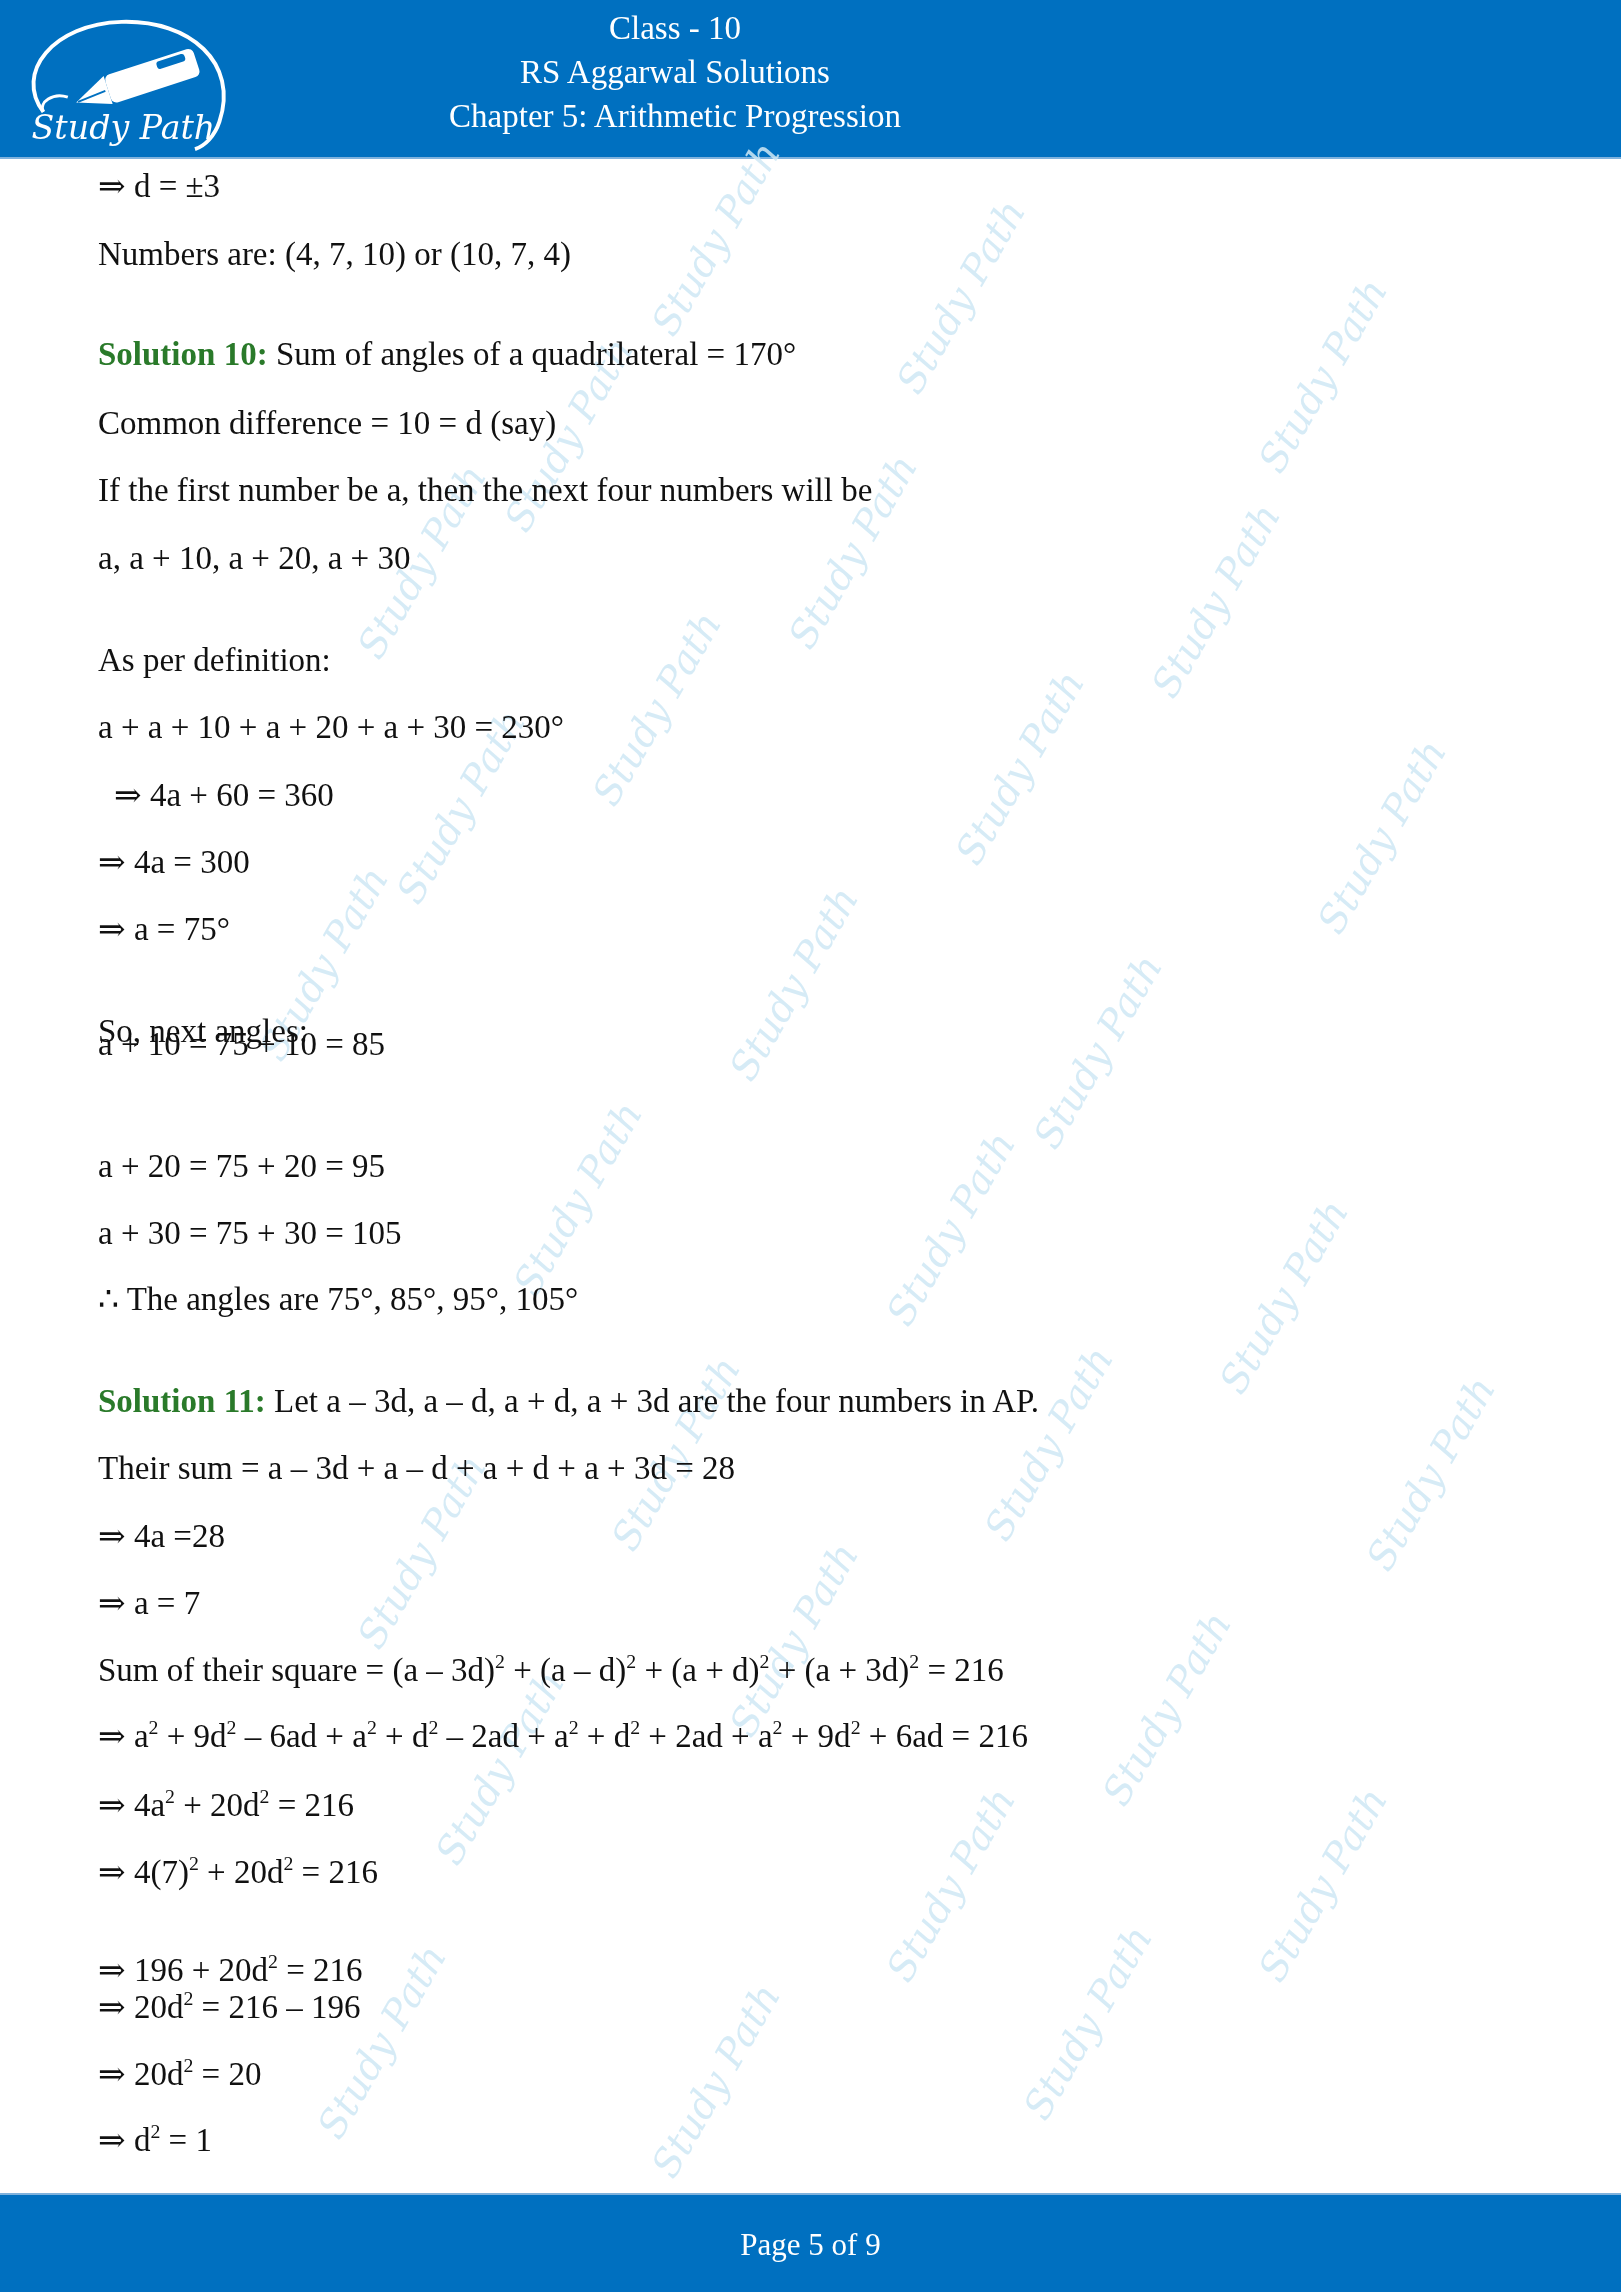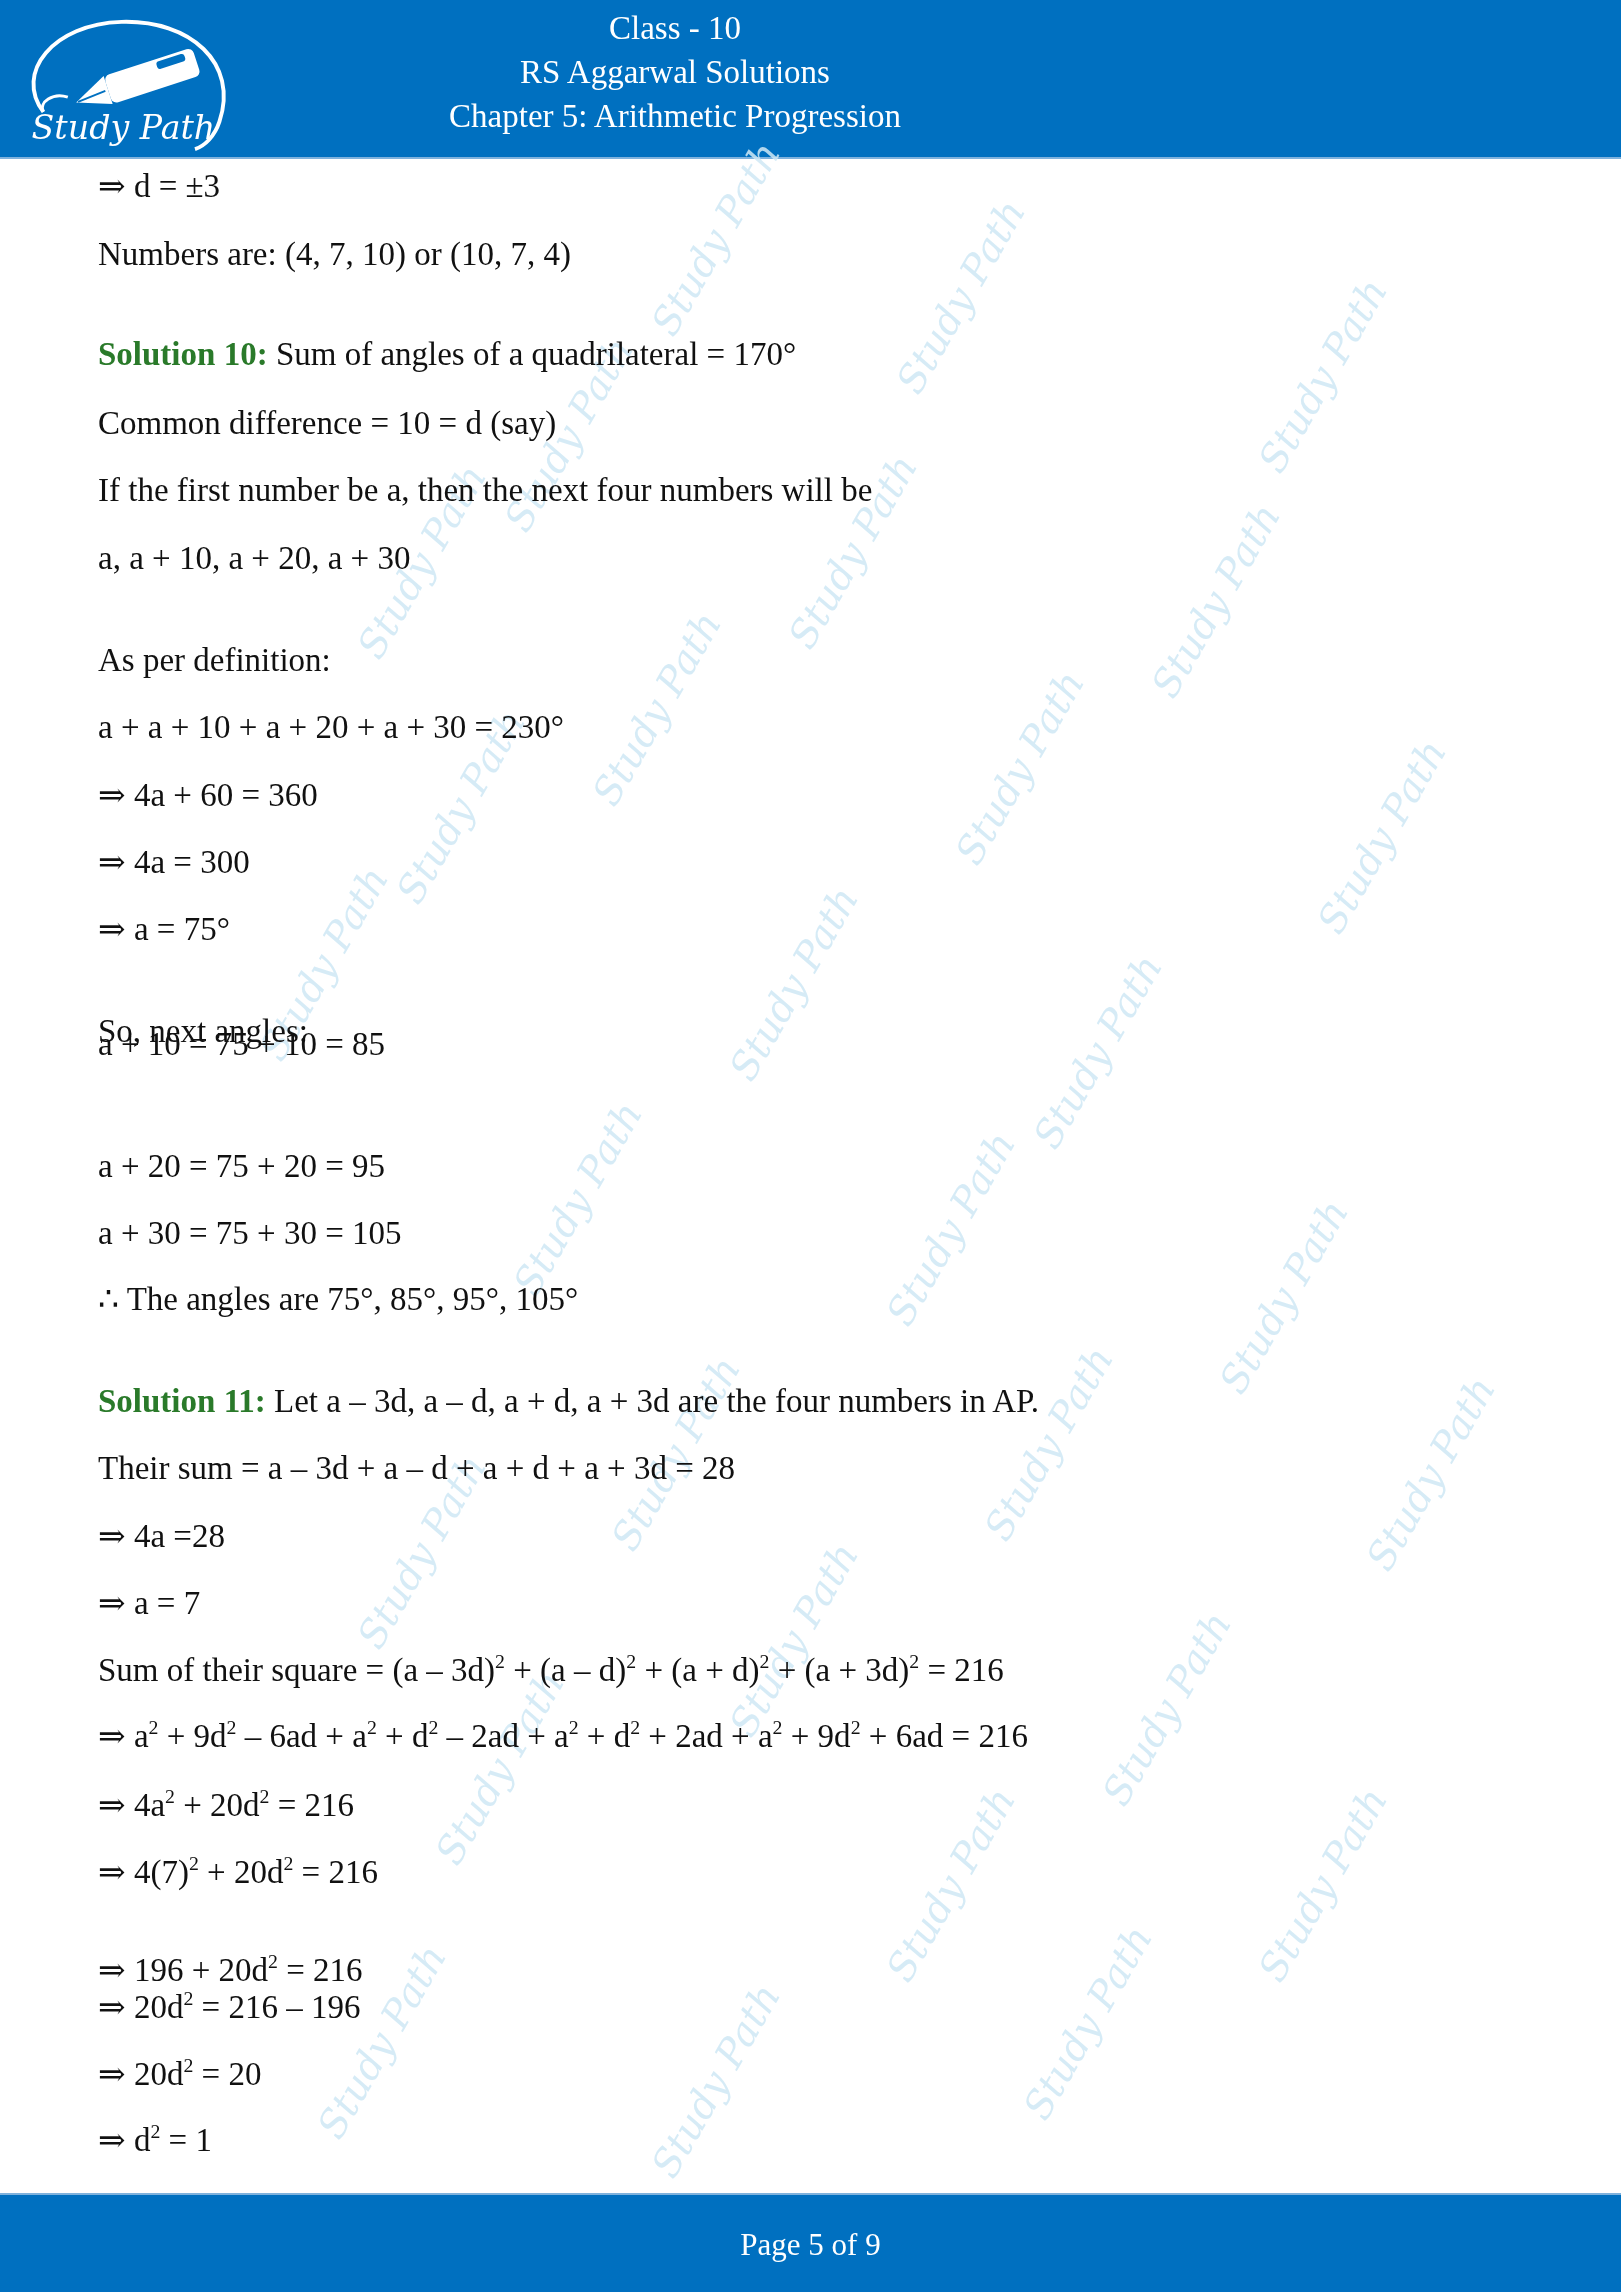--- a/index.html
+++ b/index.html
@@ -97,21 +97,21 @@
 
 <div class="content" id="content">
     <div class="line" style="top: 9.8px;"><span>⇒ d = ±3</span></div>
     <div class="line" style="top: 78px;"><span>Numbers are: (4, 7, 10) or (10, 7, 4)</span></div>
     <div class="line" style="top: 178px;"><span class="sol-label">Solution 10:</span><span> Sum of angles of a quadrilateral = 170°</span></div>
     <div class="line" style="top: 247px;"><span>Common difference = 10 = d (say)</span></div>
     <div class="line" style="top: 314px;"><span>If the first number be a, then the next four numbers will be</span></div>
     <div class="line" style="top: 382px;"><span>a, a + 10, a + 20, a + 30</span></div>
     <div class="line" style="top: 484px;"><span>As per definition:</span></div>
     <div class="line" style="top: 551px;"><span>a + a + 10 + a + 20 + a + 30 = 230°</span></div>
-    <div class="line" style="top: 619px;"><span>⇒ 4a + 60 = 360</span></div>
+    <div class="line" style="top: 619px; margin-left: 16px;"><span>⇒ 4a + 60 = 360</span></div>
     <div class="line" style="top: 686px;"><span>⇒ 4a = 300</span></div>
     <div class="line" style="top: 753px;"><span>⇒ a = 75°</span></div>
     <div class="line" style="top: 855px;"><span>So, next angles:</span></div>
     <div class="line" style="top: 868px;"><span>a + 10 = 75 + 10 = 85</span></div>
     <div class="line" style="top: 990px;"><span>a + 20 = 75 + 20 = 95</span></div>
     <div class="line" style="top: 1057px;"><span>a + 30 = 75 + 30 = 105</span></div>
     <div class="line" style="top: 1123px;"><span>∴ The angles are 75°, 85°, 95°, 105°</span></div>
     <div class="line" style="top: 1225px;"><span class="sol-label">Solution 11:</span><span> Let a – 3d, a – d, a + d, a + 3d are the four numbers in AP.</span></div>
     <div class="line" style="top: 1292px;"><span>Their sum = a – 3d + a – d + a + d + a + 3d = 28</span></div>
     <div class="line" style="top: 1360px;"><span>⇒ 4a =28</span></div>

